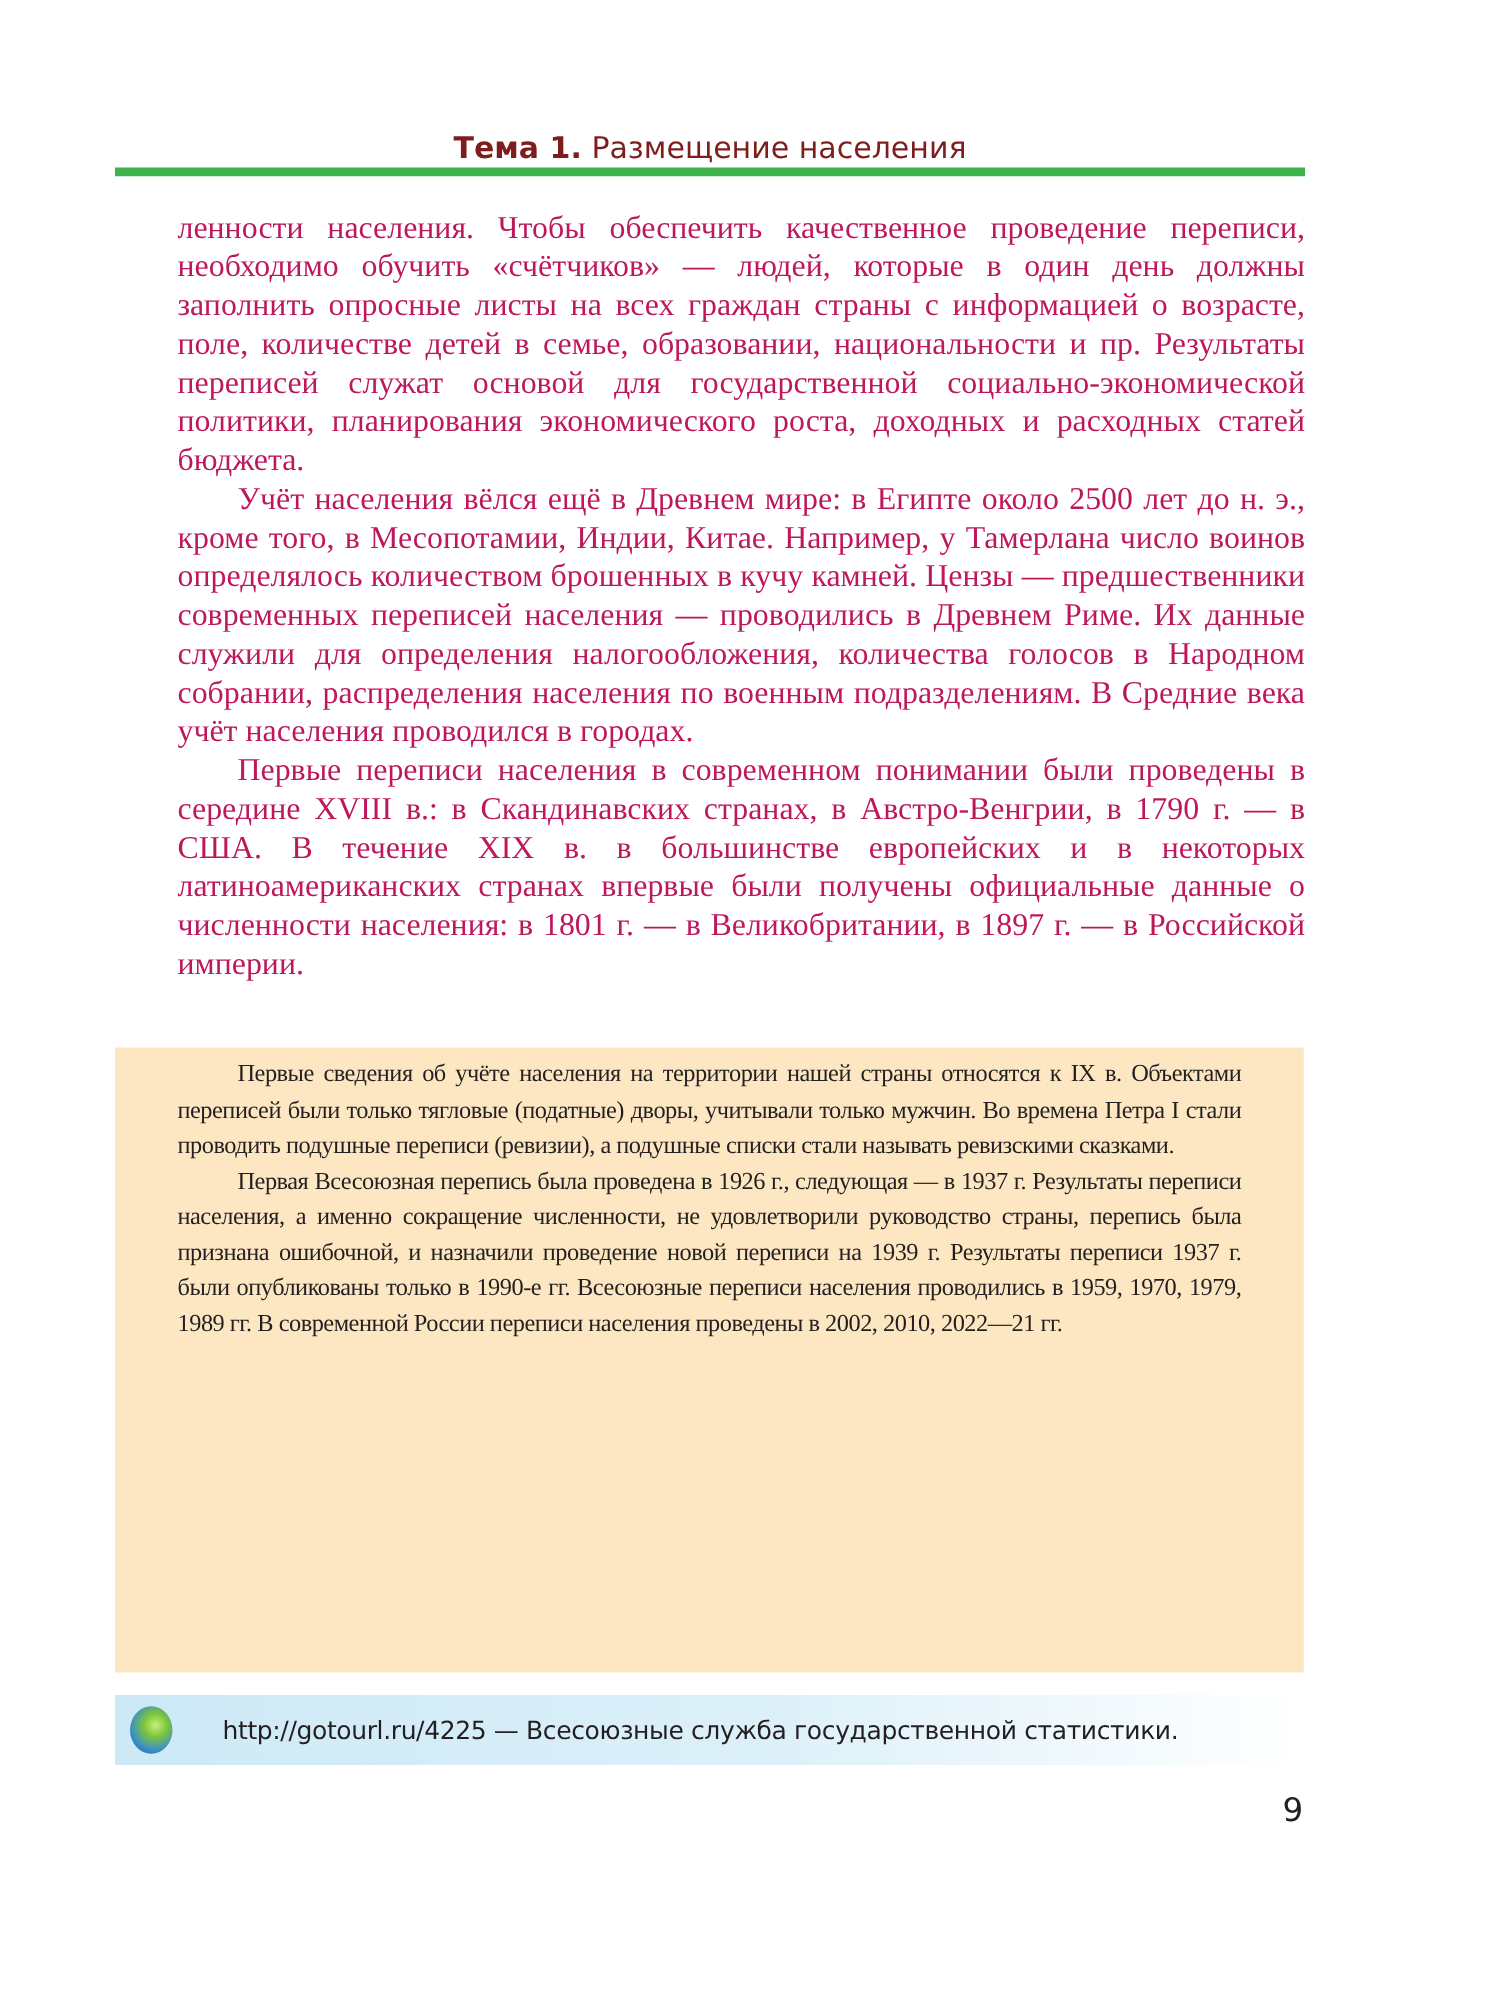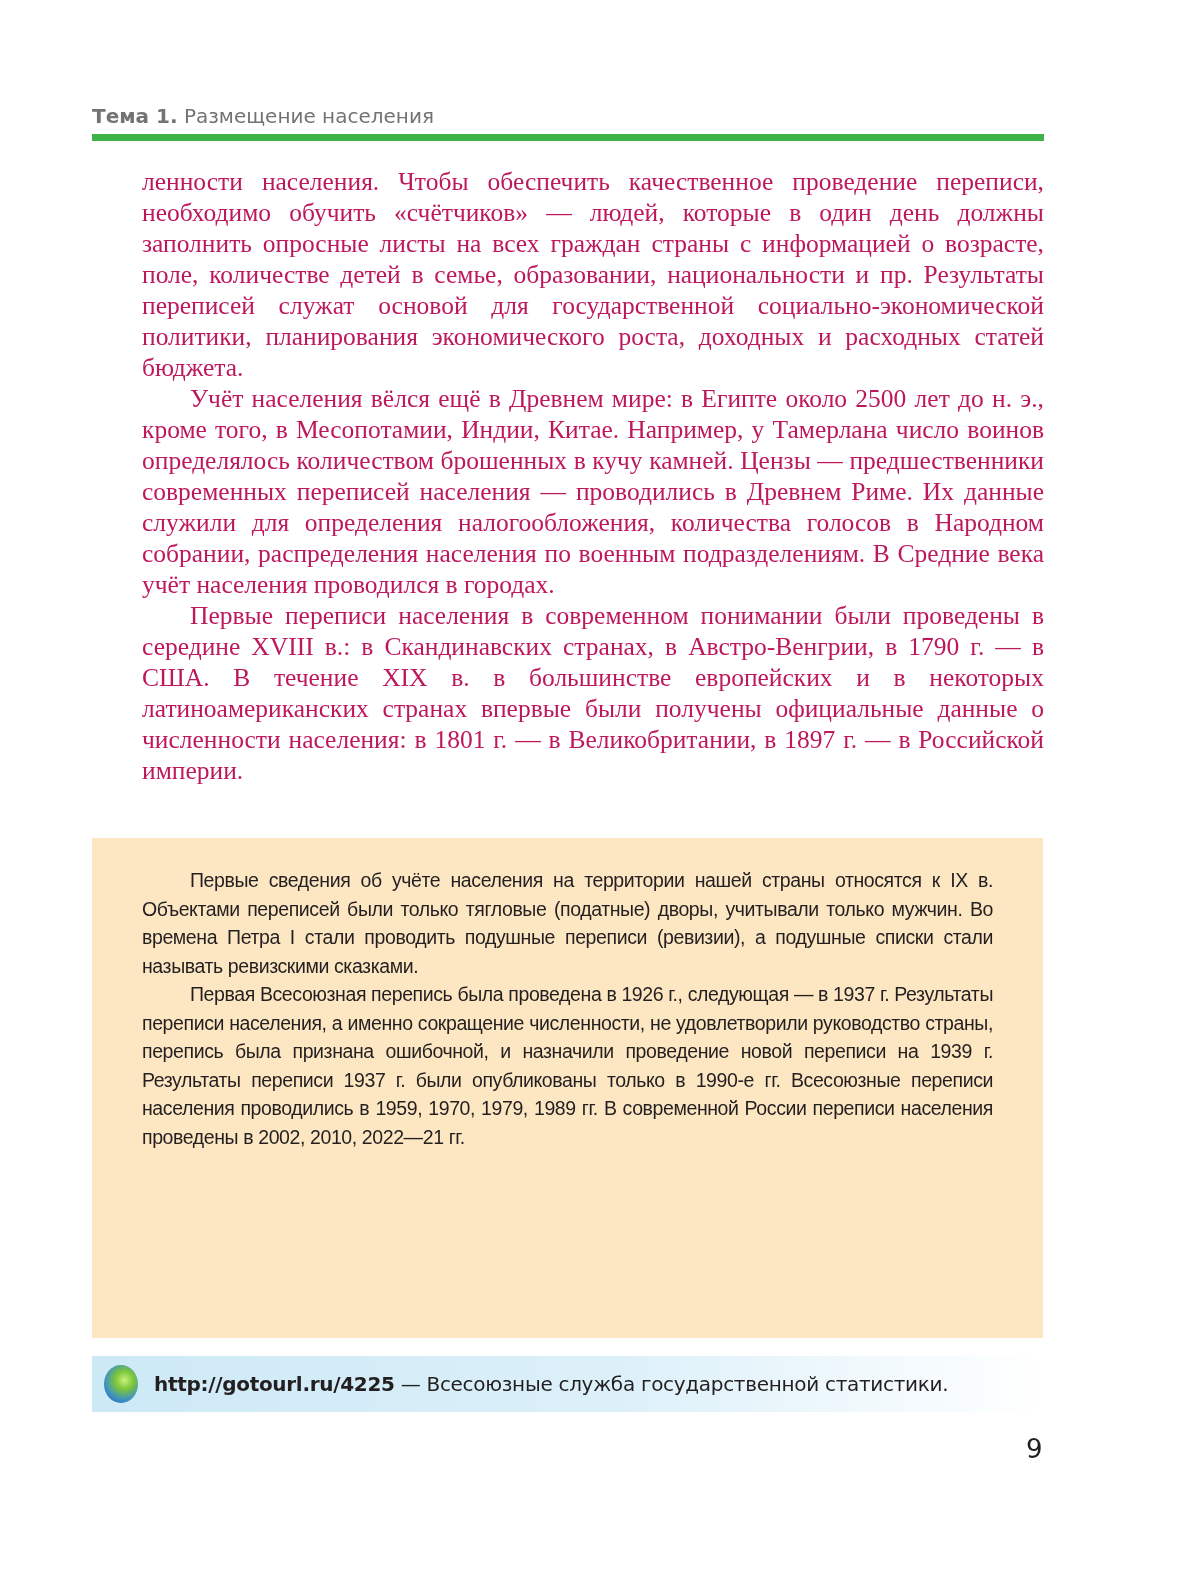--- a/index.html
+++ b/index.html
@@ -1,19 +1,19 @@
 <!DOCTYPE html>
 <html><head>
 <meta charset="utf-8">
 <style>
   html, body { margin: 0; padding: 0; background: #ffffff; }
   body { width: 1200px; height: 1596px; position: relative; overflow: hidden; }
   .header {
     position: absolute; left: 92px; top: 104px; width: 952px;
-    font-family: "DejaVu Sans", sans-serif; font-size: 20px; color: #737373;
+    font-family: "DejaVu Sans", sans-serif; font-size: 24px; color: #7f1d1d; text-align: center;
   }
   .header .topic-num { font-weight: bold; }
   .green-rule {
     position: absolute; left: 92px; top: 134px; width: 952px; height: 7px; background: #3db34a;
   }
   .main-text {
     position: absolute; left: 142px; top: 166px; width: 902px;
     font-family: "Liberation Serif", serif; font-size: 25.5px; line-height: 31px;
     color: #be185d; text-align: justify;
   }
@@ -23,39 +23,39 @@
     position: absolute; left: 92px; top: 838px; width: 951px; height: 500px;
     background: #fde7c3;
   }
   .info-box .box-title {
     background: #dfc57f; height: 50px; line-height: 50px;
     padding-left: 50px;
     font-family: "DejaVu Sans", sans-serif; font-weight: bold; font-size: 21px; color: #231f20;
     letter-spacing: -0.3px;
   }
   .info-box .box-body {
-    padding: 28px 50px 0 50px;
-    font-family: Liberation Sans, sans-serif; font-size: 19.5px; line-height: 28.5px; color: #231f20;
+    padding: 8px 50px 0 50px;
+    font-family: Liberation Serif, serif; font-size: 19.5px; line-height: 28.5px; color: #231f20;
     text-align: justify; letter-spacing: -0.4px;
   }
   .info-box .box-body p { margin: 0; text-indent: 48px; }
   .link-bar {
     position: absolute; left: 92px; top: 1356px; width: 952px; height: 56px;
     background: linear-gradient(to right, #cde9f6 0%, #dcf0f9 55%, #ffffff 100%);
     display: flex; align-items: center;
   }
   .globe {
     width: 34px; height: 38px; border-radius: 50%; margin-left: 12px; margin-right: 16px;
     background: radial-gradient(circle at 60% 40%, #c9f07a 0%, #7cc63b 30%, #3a8fc6 65%, #1f5e96 100%);
     flex: none;
   }
   .link-text {
     font-family: "DejaVu Sans", sans-serif; font-size: 20px; color: #231f20; letter-spacing: -0.3px;
   }
-  .link-text .url { font-weight: bold; }
+  .link-text .url { font-weight: normal; margin-left: 24px; }
   .page-num {
     position: absolute; left: 1026px; top: 1434px;
     font-family: "DejaVu Sans", sans-serif; font-size: 26px; color: #231f20;
   }
 </style>
 </head>
 <body>
 
 <div class="header">
   <span class="topic-num">Тема 1.</span>

